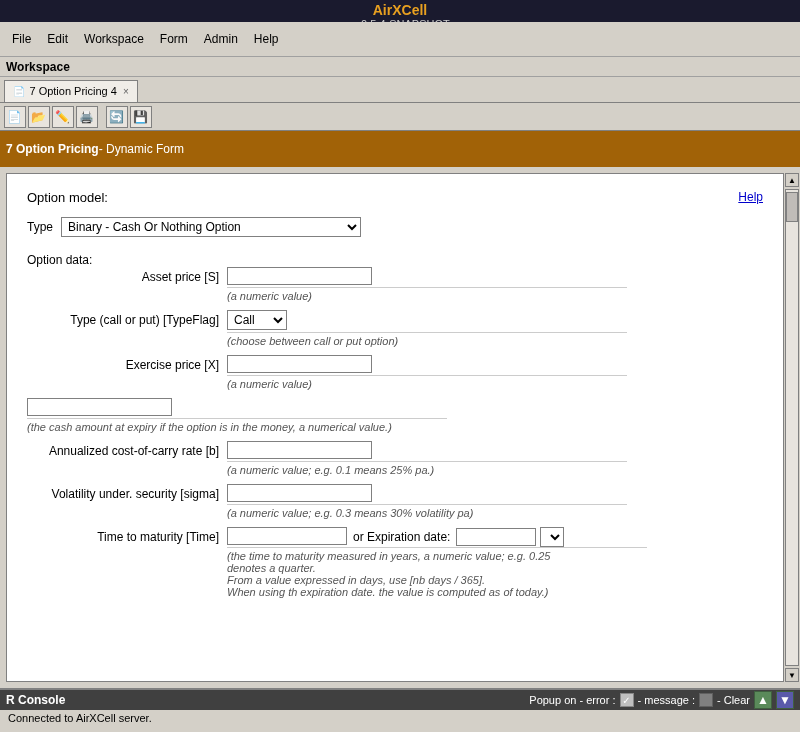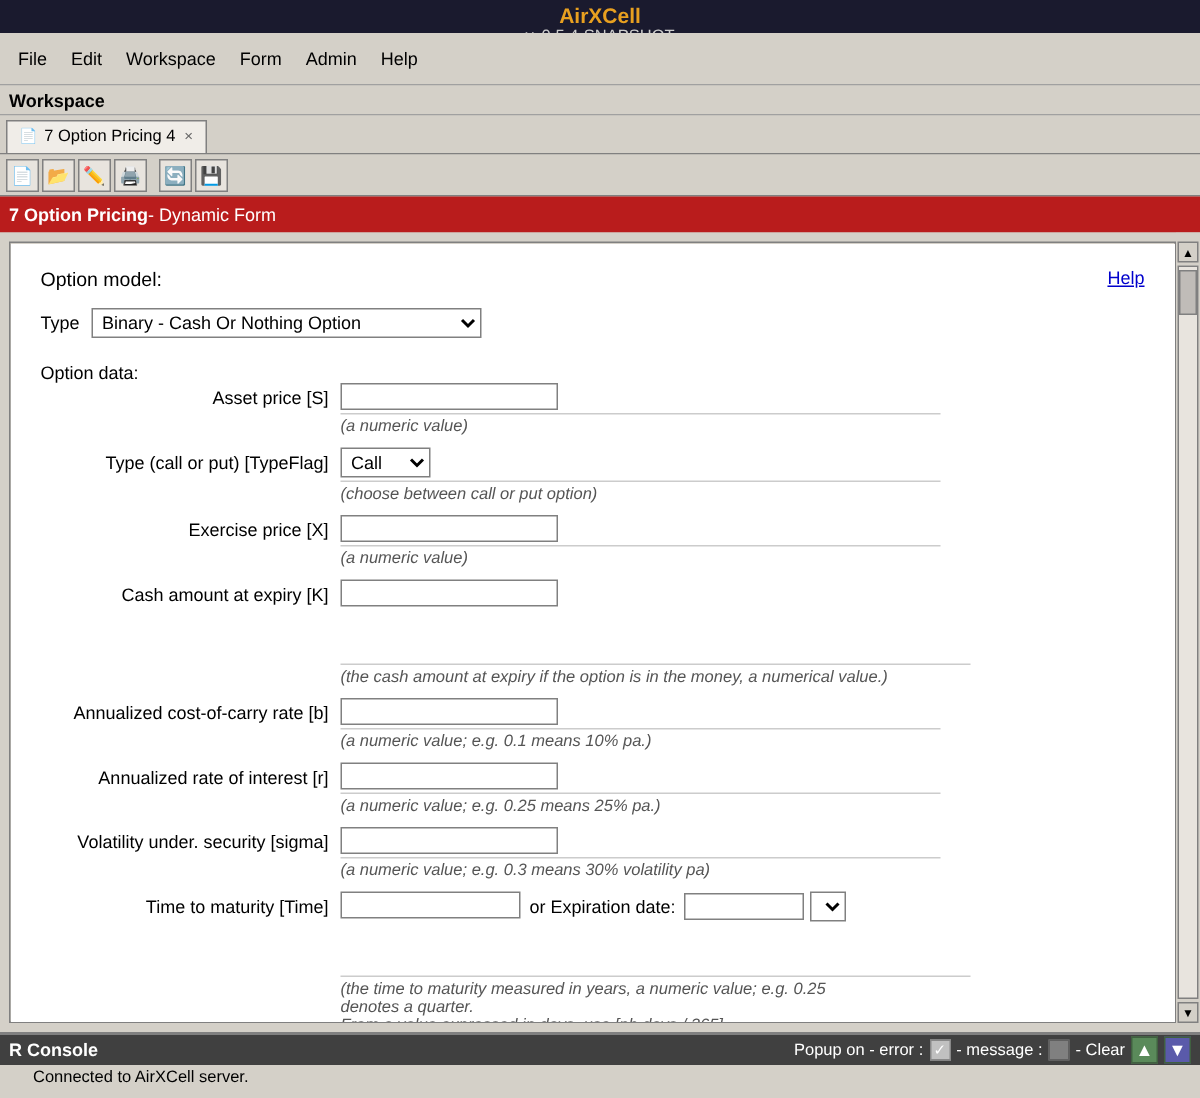--- a/index.html
+++ b/index.html
@@ -99,25 +99,25 @@
       display: flex;
       align-items: center;
       justify-content: center;
       cursor: pointer;
       font-size: 12px;
     }
     .toolbar-separator { width: 4px; }
 
     
     #form-title-bar {
-      background: #b91c1c;
+      background: #a16207;
       color: white;
       padding: 2px 6px;
       font-size: 12px;
-      height: 24px;
+      height: 36px;
       display: flex;
       align-items: center;
     }
     #form-title-bar .form-title-bold { font-weight: bold; }
 
     
     #main-area {
       flex: 1;
       display: flex;
       overflow: hidden;
@@ -180,21 +180,21 @@
     .type-select-container { display: flex; align-items: center; gap: 4px; }
 
     select, input[type="text"] {
       font-size: 12px;
       border: 1px solid #808080;
       background: white;
       padding: 1px 2px;
     }
     select { cursor: pointer; }
 
-    .type-select { width: 260px; }
+    .type-select { width: 300px; }
 
     .option-data-title { font-weight: normal; font-size: 12px; }
 
     .form-row {
       display: flex;
       align-items: flex-start;
       margin-bottom: 8px;
     }
     .form-label {
       text-align: right;
@@ -211,21 +211,21 @@
     }
     .form-input { width: 145px; margin-bottom: 2px; }
     .form-hint {
       font-size: 11px;
       color: #555;
       font-style: italic;
       border-top: 1px solid #ccc;
       padding-top: 2px;
       width: 400px;
     }
-    .form-hint-wide { width: 420px; margin-top: 36px; }
+    .form-hint-wide { width: 420px; }
 
     .call-put-container { display: flex; align-items: center; gap: 2px; margin-bottom: 2px; }
     .call-select { width: 60px; }
 
     .time-row-fields { display: flex; align-items: center; gap: 6px; flex-wrap: wrap; }
     .expiration-date-container { display: flex; align-items: center; gap: 4px; }
     .exp-date-input { width: 80px; }
     .exp-date-select { width: 24px; }
 
     
@@ -282,21 +282,21 @@
       border: 1px solid #406040;
       display: flex;
       align-items: center;
       justify-content: center;
       font-size: 12px;
       cursor: pointer;
     }
     .arrow-btn.down { background: #5a5aaa; }
 
     #status-bottom {
-      padding: 2px 22px;
+      padding: 2px 8px;
       font-size: 11px;
       background: #d4d0c8;
     }
   </style>
 </head>
 <body>
 
 <div id="title-bar">
   <div class="logo">
     <span>Air</span><span style="color:#e8a020;">X</span><span>Cell</span>
@@ -384,42 +384,34 @@
 
     <div class="form-row">
       <div class="form-label">Exercise price [X]</div>
       <div class="form-field-group">
         <input type="text" class="form-input" value="" style="">
         <div class="form-hint">(a numeric value)</div>
       </div>
     </div>
 
     <div class="form-row">
-      <div class="form-label">Cash amount at expiry [K]</div>
       <div class="form-field-group">
         <input type="text" class="form-input" value="" style="">
         <div class="form-hint form-hint-wide">(the cash amount at expiry if the option is in the money, a numerical value.)</div>
       </div>
     </div>
 
     <div class="form-row">
       <div class="form-label">Annualized cost-of-carry rate [b]</div>
       <div class="form-field-group">
         <input type="text" class="form-input" value="" style="">
-        <div class="form-hint">(a numeric value; e.g. 0.1 means 10% pa.)</div>
-      </div>
-    </div>
-
-    <div class="form-row">
-      <div class="form-label">Annualized rate of interest [r]</div>
-      <div class="form-field-group">
-        <input type="text" class="form-input" value="" style="">
-        <div class="form-hint">(a numeric value; e.g. 0.25 means 25% pa.)</div>
-      </div>
-    </div>
+        <div class="form-hint">(a numeric value; e.g. 0.1 means 25% pa.)</div>
+      </div>
+    </div>
+
 
     <div class="form-row">
       <div class="form-label">Volatility under. security [sigma]</div>
       <div class="form-field-group">
         <input type="text" class="form-input" value="" style="">
         <div class="form-hint">(a numeric value; e.g. 0.3 means 30% volatility pa)</div>
       </div>
     </div>
 
     <div class="form-row">

